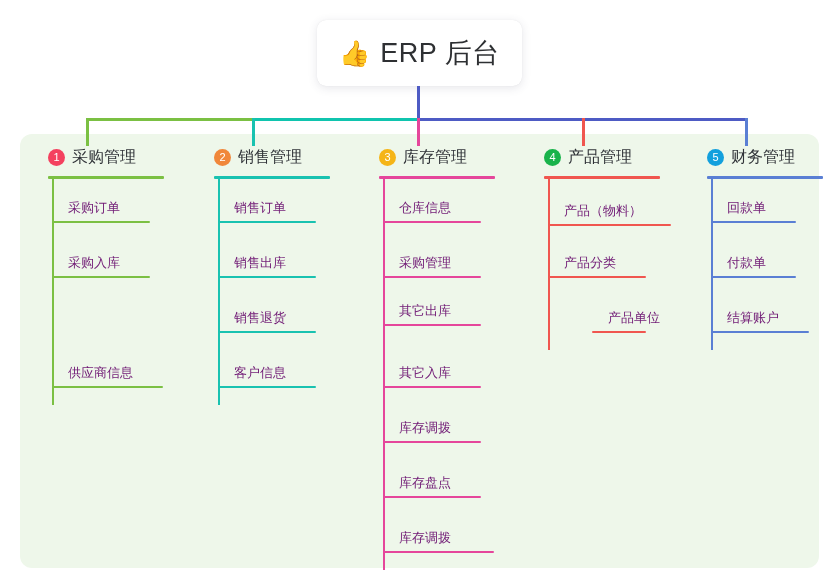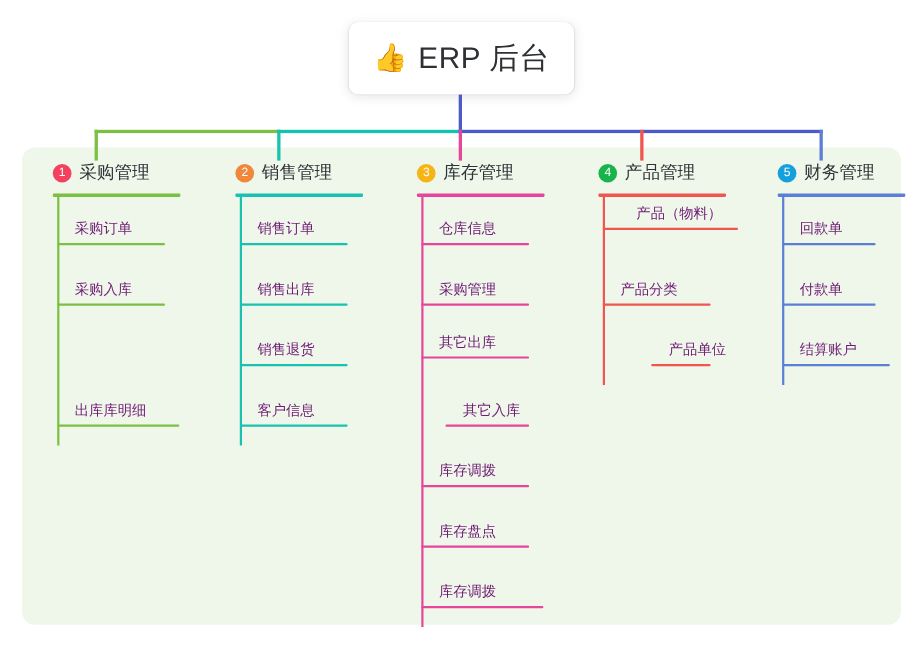--- a/index.html
+++ b/index.html
@@ -161,21 +161,21 @@
 
     <div class="leaf" style="top:55px; width:98px;">
       <div class="leaf-label">采购订单</div>
       <div class="leaf-underline" style="background: rgb(123, 192, 67);"></div>
     </div>
     <div class="leaf" style="top:110px; width:98px;">
       <div class="leaf-label">采购入库</div>
       <div class="leaf-underline" style="background: rgb(123, 192, 67);"></div>
     </div>
     <div class="leaf" style="top:220px; width:111px;">
-      <div class="leaf-label">出库库明细</div>
+      <div class="leaf-label">供应商信息</div>
       <div class="leaf-underline" style="background: rgb(123, 192, 67);"></div>
     </div>
   </div>
 
   <div class="column" style="left:196px; width:160px;">
     <div class="col-head">
       <span class="badge" style="background: rgb(240, 135, 58);">2</span>
       <span class="col-title">销售管理</span>
     </div>
     <div class="col-underline" style="width: 116px; background: rgb(25, 194, 176);"></div>
@@ -212,21 +212,21 @@
       <div class="leaf-underline" style="background: rgb(229, 70, 155);"></div>
     </div>
     <div class="leaf" style="top:110px; width:98px;">
       <div class="leaf-label">采购管理</div>
       <div class="leaf-underline" style="background: rgb(229, 70, 155);"></div>
     </div>
     <div class="leaf" style="top:158px; width:98px;">
       <div class="leaf-label">其它出库</div>
       <div class="leaf-underline" style="background: rgb(229, 70, 155);"></div>
     </div>
-    <div class="leaf" style="top:220px; width:98px;padding-left:22px;">
+    <div class="leaf" style="top:220px; width:98px;">
       <div class="leaf-label">其它入库</div>
       <div class="leaf-underline" style="background: rgb(229, 70, 155);"></div>
     </div>
     <div class="leaf" style="top:275px; width:98px;">
       <div class="leaf-label">库存调拨</div>
       <div class="leaf-underline" style="background: rgb(229, 70, 155);"></div>
     </div>
     <div class="leaf" style="top:330px; width:98px;">
       <div class="leaf-label">库存盘点</div>
       <div class="leaf-underline" style="background: rgb(229, 70, 155);"></div>
@@ -238,21 +238,21 @@
   </div>
 
   <div class="column" style="left:526px; width:170px;">
     <div class="col-head">
       <span class="badge" style="background: rgb(25, 179, 75);">4</span>
       <span class="col-title">产品管理</span>
     </div>
     <div class="col-underline" style="width: 116px; background: rgb(240, 86, 79);"></div>
     <div class="col-trunk" style="height: 173px; background: rgb(240, 86, 79);"></div>
 
-    <div class="leaf" style="top:41px; width:123px;text-align:center;">
+    <div class="leaf" style="top:58px; width:123px;">
       <div class="leaf-label">产品（物料）</div>
       <div class="leaf-underline" style="background: rgb(240, 86, 79);"></div>
     </div>
     <div class="leaf" style="top:110px; width:98px;">
       <div class="leaf-label">产品分类</div>
       <div class="leaf-underline" style="background: rgb(240, 86, 79);"></div>
     </div>
     <div class="leaf" style="top:165px; width:98px;padding-left:44px;">
       <div class="leaf-label">产品单位</div>
       <div class="leaf-underline" style="background: rgb(240, 86, 79);"></div>

